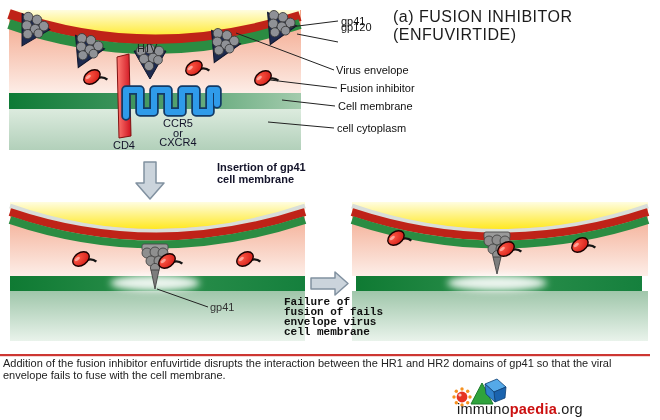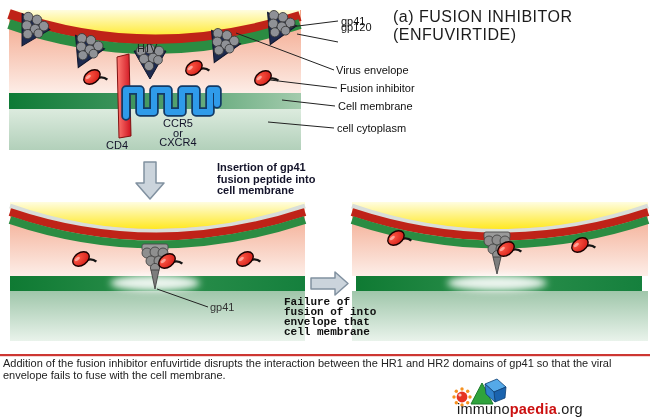--- a/index.html
+++ b/index.html
@@ -10,21 +10,21 @@
   .hiv{left:137px;top:6px;font-size:11px;letter-spacing:1px;color:#222;margin-top:36px;}
   .legend{font-size:11px;color:#111;}
   .lg0{left:341px;top:15px;}
   .lg1{left:341px;top:21px;}
   .lg2{left:336px;top:64px;}
   .lg3{left:340px;top:82px;}
   .lg4{left:338px;top:100px;}
   .lg5{left:337px;top:122px;}
   .title{left:393px;top:8px;width:250px;text-align:left;font-size:16px;line-height:18px;
          color:#1c1c1c;letter-spacing:0.5px;}
-  .cd4{left:106px;top:139px;width:36px;font-size:11px;color:#14142a;}
+  .cd4{left:106px;top:139px;width:36px;text-align:center;font-size:11px;color:#14142a;}
   .corec{left:146px;top:119px;width:64px;text-align:center;font-size:11px;line-height:9.7px;color:#14142a;}
   .insertion{left:170px;top:162px;font-size:11px;font-weight:bold;line-height:11.5px;color:#14142a;margin-left:47px;}
   .gp41b{left:210px;top:301px;font-size:11px;color:#333;}
   .failure{left:284px;top:297px;font-size:11px;font-weight:bold;line-height:10px;color:#101010;font-family:Liberation Mono, monospace;}
   .footer{left:3px;top:358px;font-size:11px;line-height:11.6px;color:#222;}
   .logotext{left:457px;top:401px;font-size:14.5px;color:#1a1a1a;letter-spacing:0.2px;text-align:center;}
   .logotext .paedia{font-weight:bold;color:#cc1111;}
 </style>
 </head>
 <body>
@@ -237,30 +237,29 @@
 
 <div class="txt cd4">CD4</div>
 <div class="txt corec">
   <div>CCR5</div>
   <div>or</div>
   <div>CXCR4</div>
 </div>
 
 <div class="txt insertion">
   <div>Insertion of gp41</div>
-  <div>fusion peptide into</div>
   <div>cell membrane</div>
 </div>
 
 <div class="txt gp41b">gp41</div>
 
 <div class="txt failure">
   <div>Failure of</div>
-  <div>fusion of into</div>
-  <div>envelope that</div>
+  <div>fusion of fails</div>
+  <div>envelope virus</div>
   <div>cell membrane</div>
 </div>
 
 <div class="txt footer">
   <div>Addition of the fusion inhibitor enfuvirtide disrupts the interaction between the HR1 and HR2 domains of gp41 so that the viral</div>
   <div>envelope fails to fuse with the cell membrane.</div>
 </div>
 
 <div class="txt logotext">
   <span>immuno</span><span class="paedia">paedia</span><span>.org</span>

